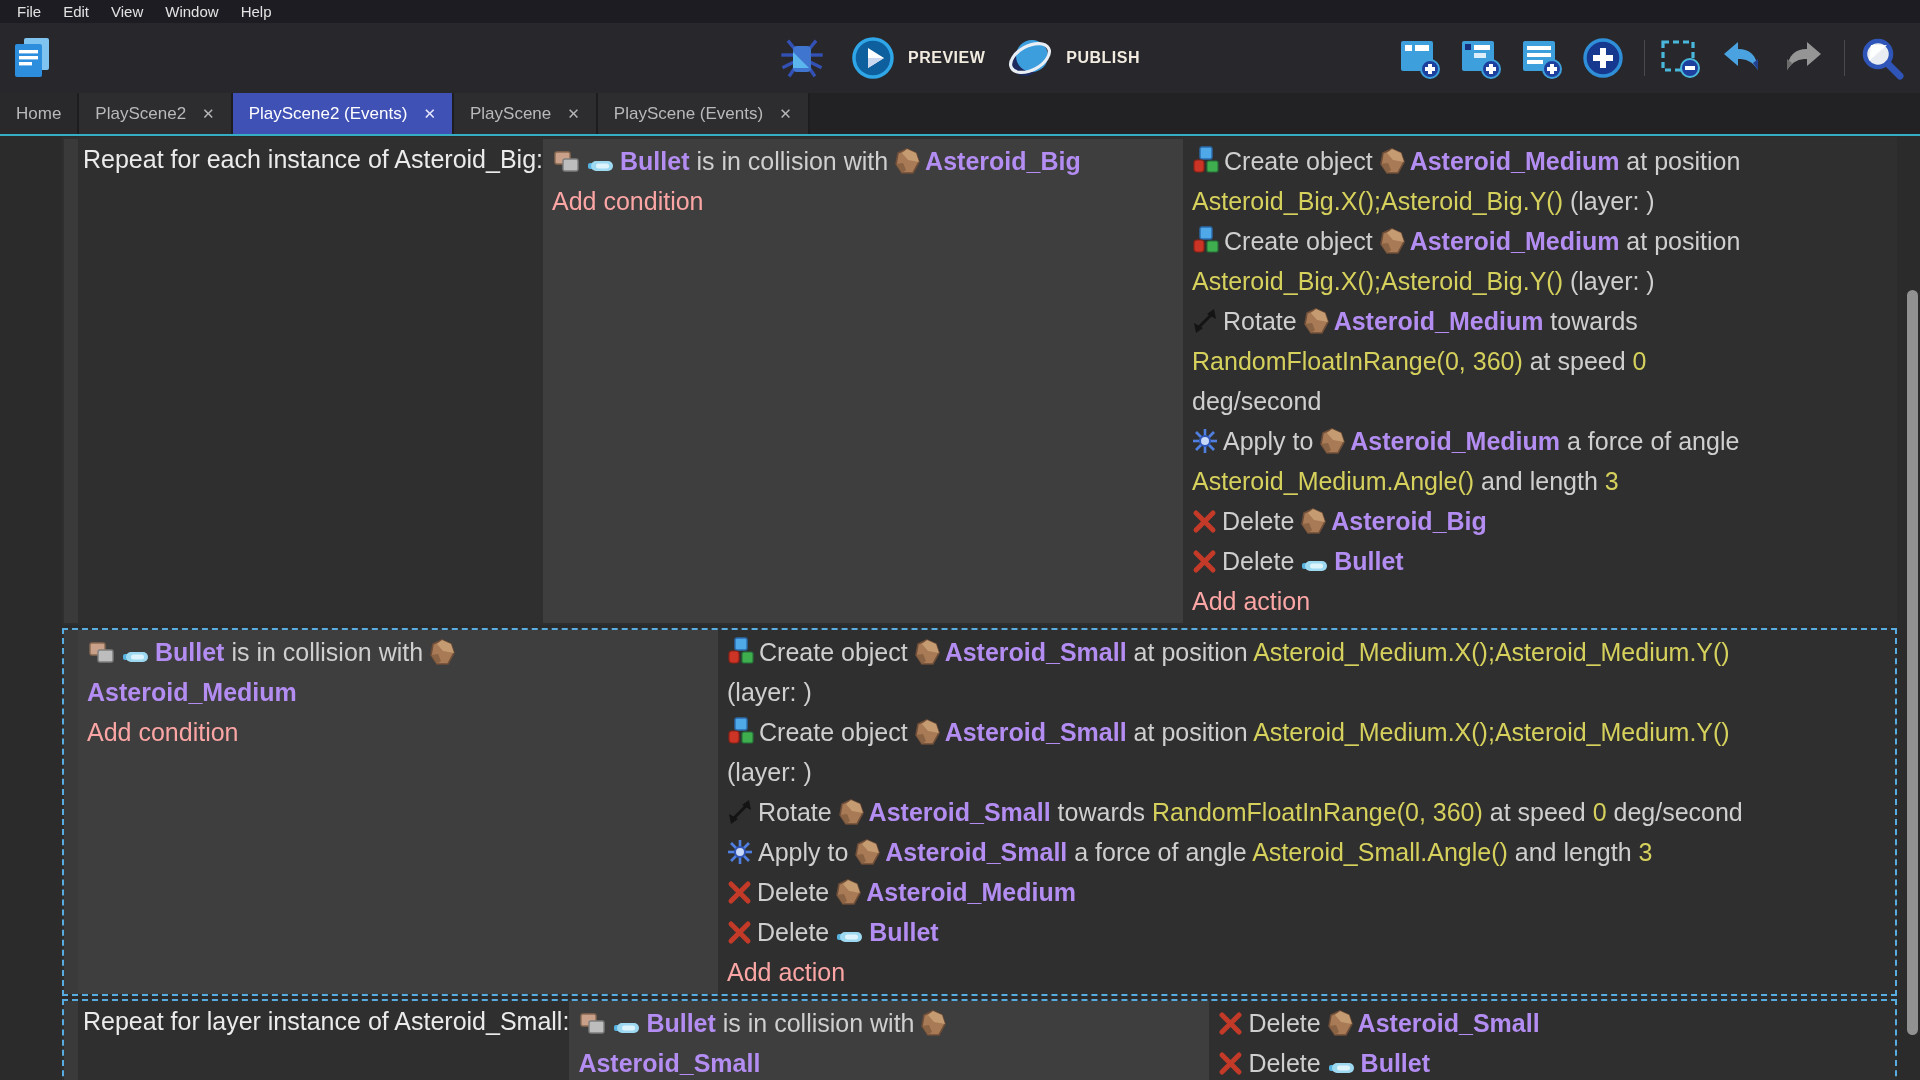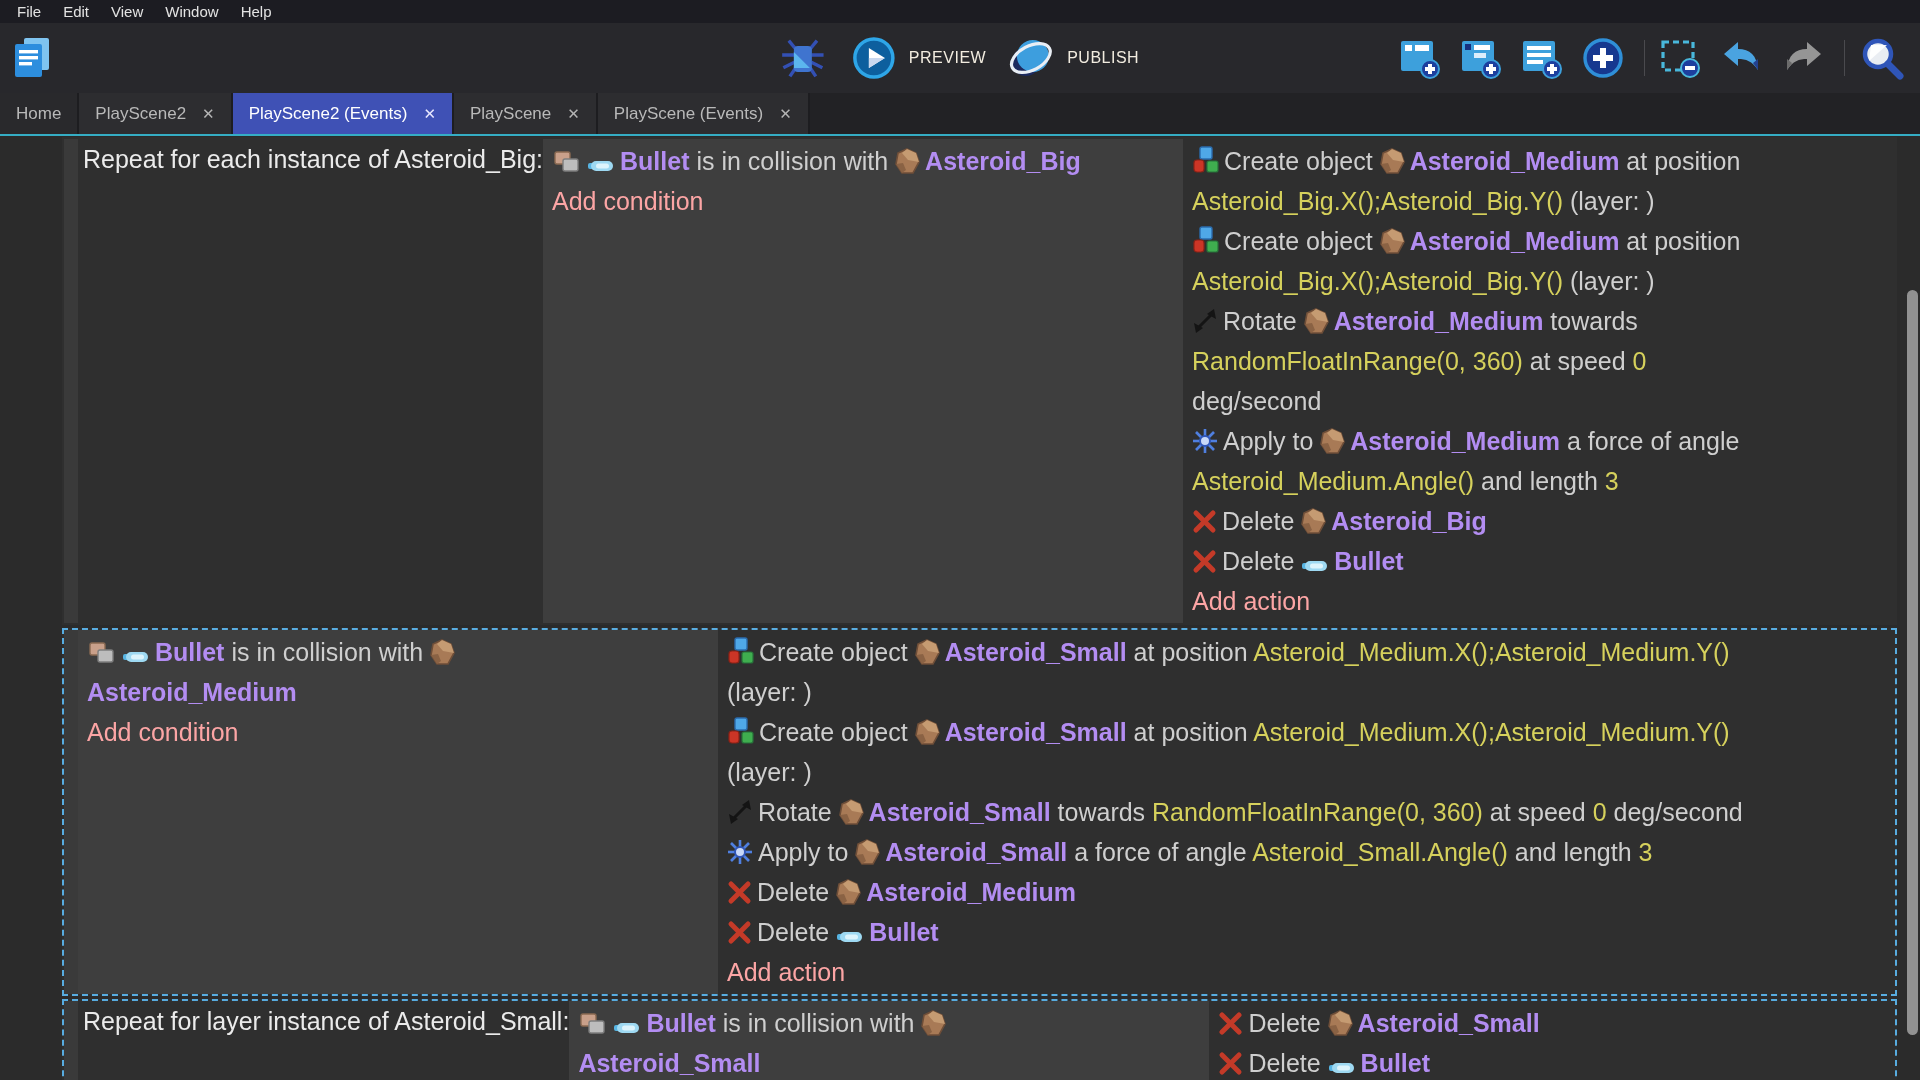--- a/index.html
+++ b/index.html
@@ -13,21 +13,21 @@
   .menubar {
     height:23px; background:#1c1c22; display:flex; align-items:center;
     padding-left:6px; font-size:15px; color:#e3e3e3;
   }
   .menu-item { padding:0 11px; line-height:23px; cursor:default; }
   
   .toolbar {
     height:70px; background:#28282c; position:relative;
     display:flex; align-items:center;
   }
-  .tool-btn { background:none; border:none; padding:2px; margin:0 4px; cursor:pointer; display:flex; align-items:center; }
+  .tool-btn { background:none; border:none; padding:2px; margin:0 4px; cursor:pointer; display:flex; align-items:center;font-weight:bold; }
   .toolbar-left { position:absolute; left:6px; top:0; height:70px; display:flex; align-items:center; }
   .toolbar-center { position:absolute; left:50%; transform:translateX(-50%); display:flex; align-items:center; gap:10px; }
   .toolbar-right { position:absolute; right:4px; top:0; height:70px; display:flex; align-items:center; }
   .tool-label { color:#f2ece0; font-size:16px; letter-spacing:0.5px; margin-left:8px; }
   .tb-sep { width:1px; height:36px; background:#4a4a4e; margin:0 8px; }
   .labelled-btn { display:flex; align-items:center; }
   
   .tabbar {
     height:41px; background:#222225; display:flex; align-items:stretch;
     font-size:17px;

